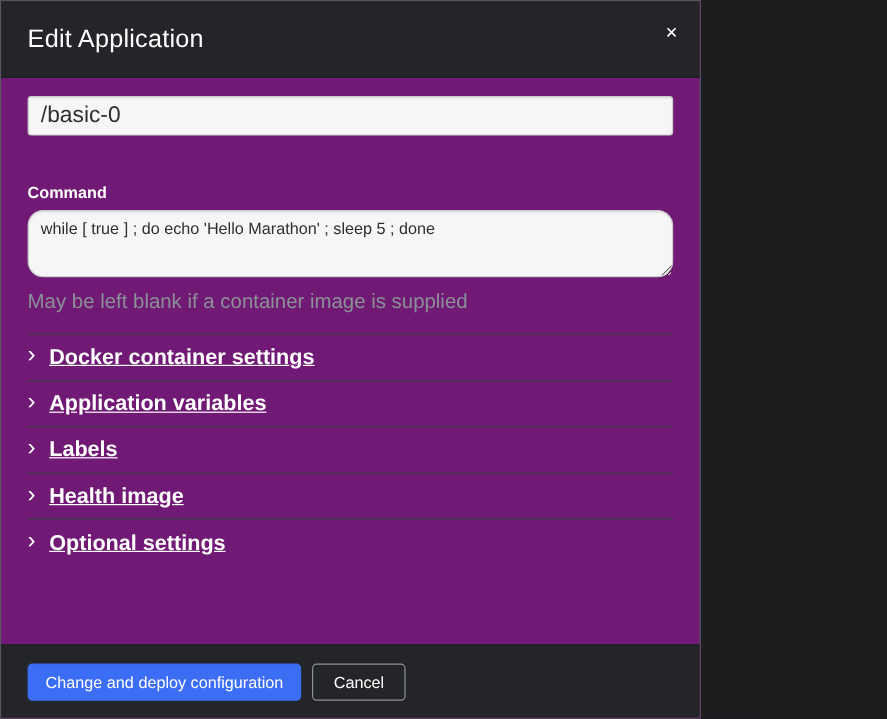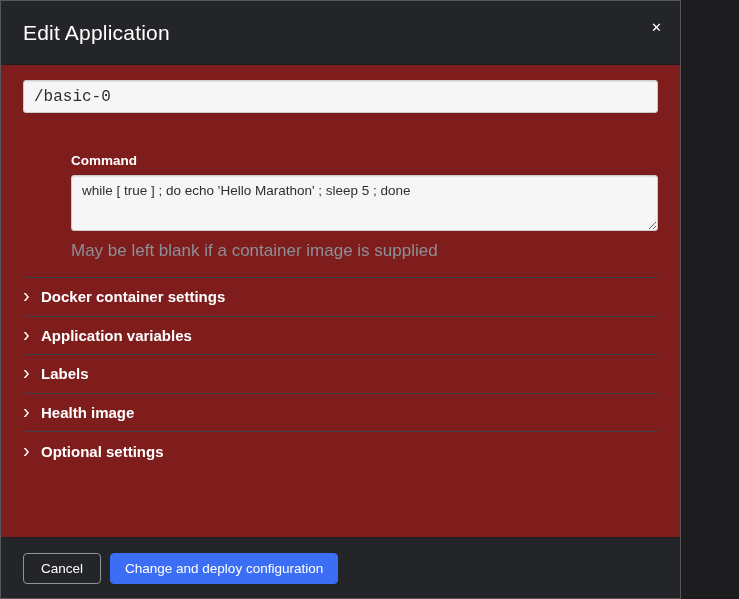--- a/index.html
+++ b/index.html
@@ -1,21 +1,21 @@
 <!DOCTYPE html>
 <html><head>
 <meta charset="utf-8">
 <style>
   * { margin:0; padding:0; box-sizing:border-box; }
   html,body { width:739px; height:599px; background:#1d1d1f; }
   body { font-family:"Liberation Sans", sans-serif; }
 
   .modal{
-    width:681px; height:599px;
-    background:#7f1d1d;
+    width:584px; height:599px;
+    background:#701a75;
     border:1px solid #55575b;
     display:flex; flex-direction:column;
     position:relative;
   }
 
   
   .modal-header{
     height:64px; flex:0 0 64px;
     background:#242528;
     border-bottom:1px solid #1d1e20;
@@ -36,33 +36,33 @@
   .modal-body{ flex:1 1 auto; padding:15px 22px 0 22px; overflow:hidden; }
 
   .field-label{
     display:block; color:#ffffff; font-weight:700;
     font-size:13.5px; margin-bottom:7px;
   }
   .text-input{
     width:100%; height:33px;
     background:#f6f6f7; color:#2f2f31;
     border:1px solid #c9cbcd; border-radius:3px;
-    padding:0 10px; font-size:16px;
-    font-family:Liberation Mono, monospace;
+    padding:0 10px; font-size:19px;
+    font-family:Liberation Sans, sans-serif;
     box-shadow: inset 0 1px 1px rgba(0,0,0,.08);
   }
   .row4{
     display:grid; grid-template-columns:repeat(4,1fr);
     gap:18px; margin-top:20px;
   }
-  .field-command{ margin-top:20px;margin-left:48px; }
+  .field-command{ margin-top:20px; }
   .command-textarea{
     width:100%; height:56px;
     background:#f6f6f7; color:#2f2f31;
-    border:1px solid #c9cbcd; border-radius:3px;
+    border:1px solid #c9cbcd; border-radius:13px;
     padding:7px 10px; font-size:13.5px;
     font-family:"Liberation Sans", sans-serif;
     resize:both;
     box-shadow: inset 0 1px 1px rgba(0,0,0,.08);
   }
   .help-text{
     color:#8b9096; font-size:17px; margin-top:6px;
   }
 
   
@@ -73,21 +73,21 @@
     border-bottom:1px solid #3e4043;
     cursor:pointer;
   }
   .section-row:last-child{ border-bottom:none; }
   .chevron{
     color:#ffffff; font-size:20px; line-height:1;
     width:18px; margin-top:-3px; flex:0 0 18px;
     font-weight:400;
   }
   .section-label{
-    color:#ffffff; font-size:15px; font-weight:700;
+    color:#ffffff; font-size:18px; font-weight:700;text-decoration:underline;
   }
 
   
   .modal-footer{
     flex:0 0 61px; height:61px;
     background:#242528;
     border-top:1px solid #1d1e20;
     display:flex; align-items:center; gap:9px;
     padding:0 22px;
   }
@@ -149,17 +149,17 @@
       </div>
       <div class="section-row">
         <span class="chevron">›</span>
         <span class="section-label">Optional settings</span>
       </div>
     </div>
 
   </div>
 
   <div class="modal-footer">
+    <button class="btn btn-primary">Change and deploy configuration</button>
     <button class="btn btn-secondary">Cancel</button>
-    <button class="btn btn-primary">Change and deploy configuration</button>
   </div>
 
 </div>
 
 </body></html>

